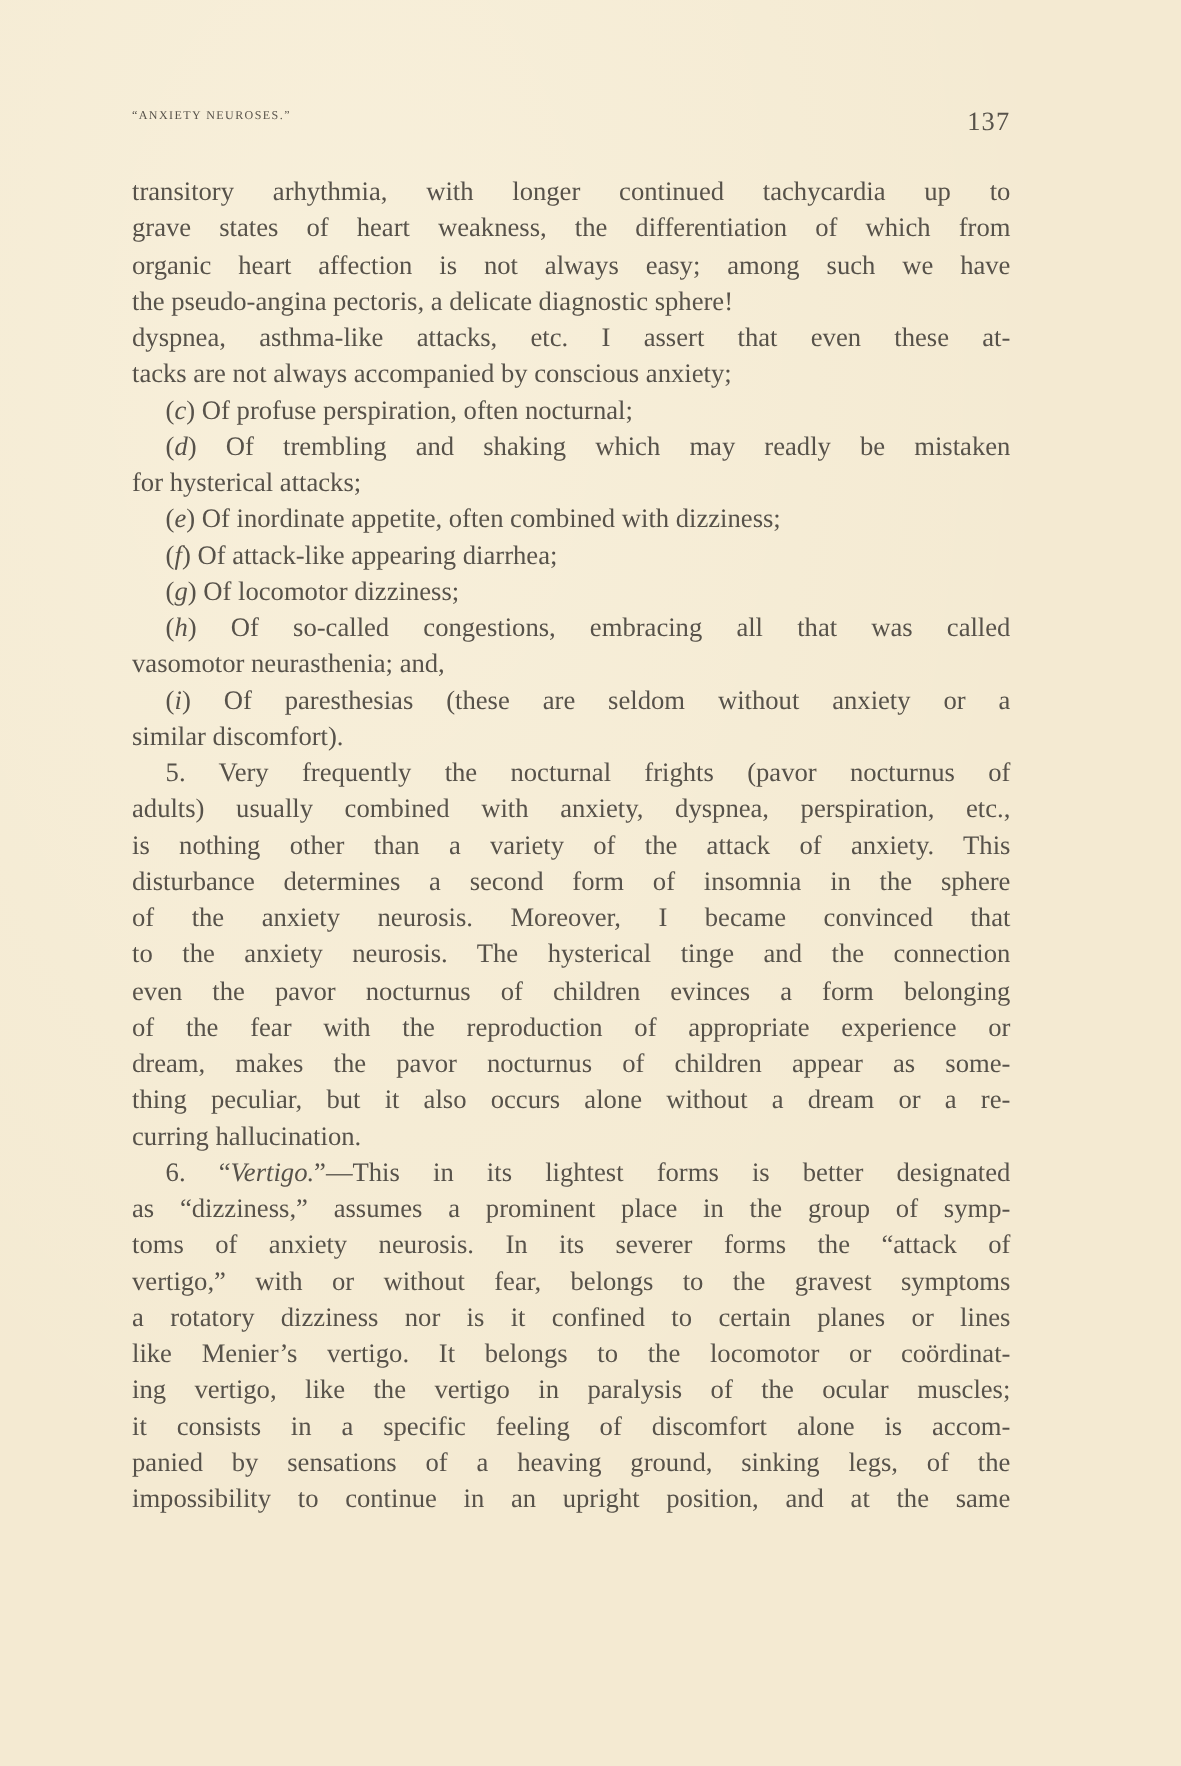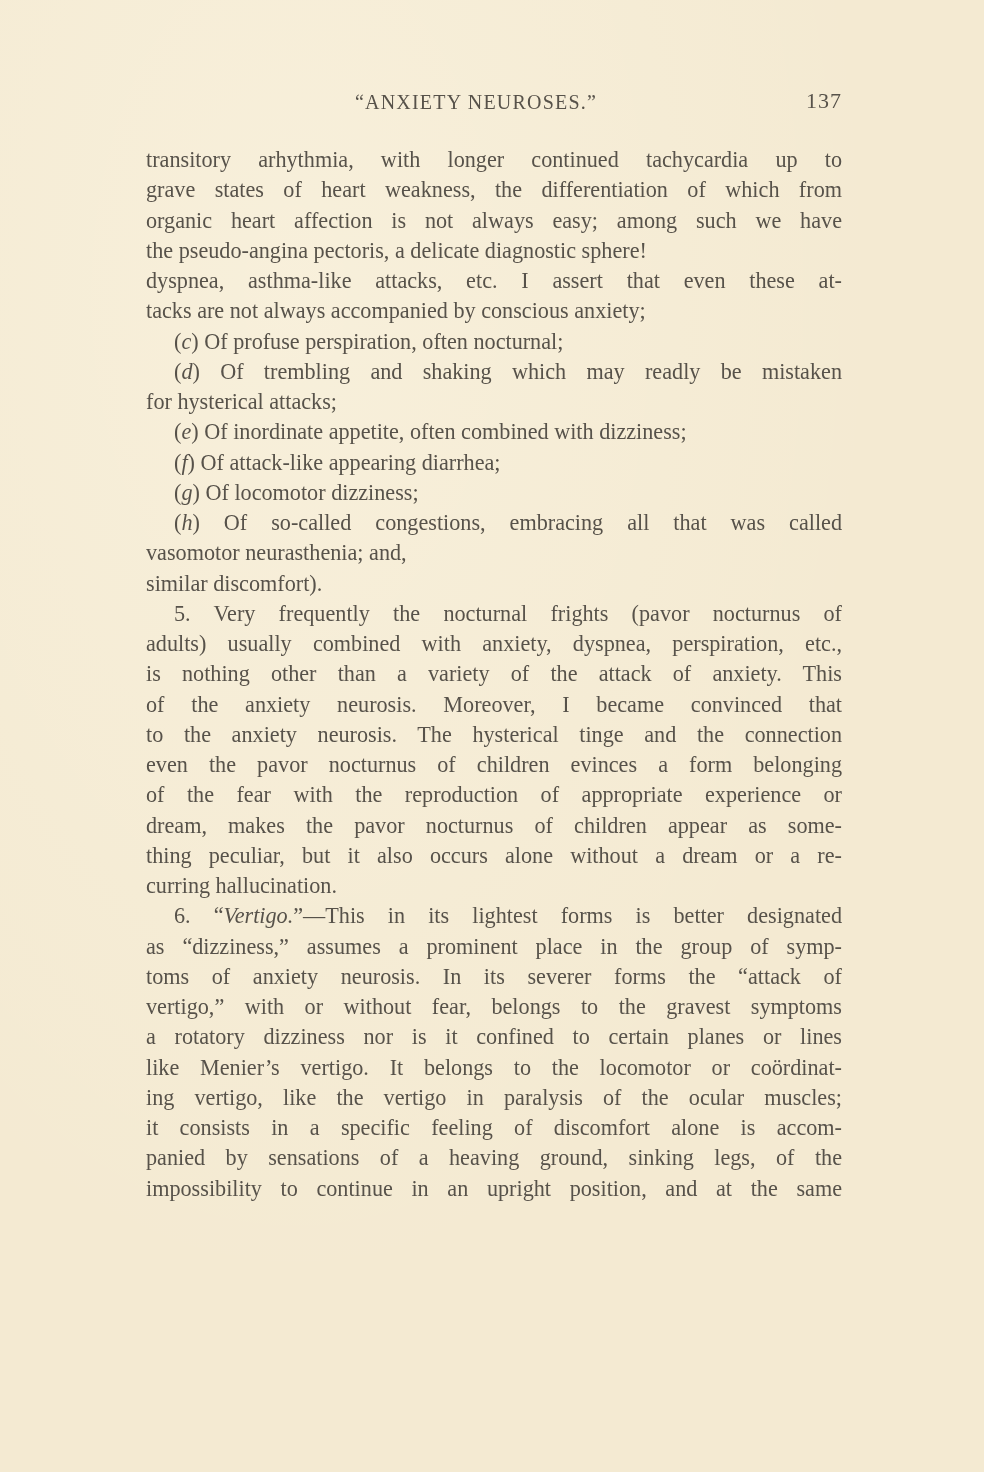--- a/index.html
+++ b/index.html
@@ -12,34 +12,34 @@
   .page {
     position: relative; width: 984px; height: 1472px;
     background:
       radial-gradient(ellipse at 30% 20%, rgba(255,250,235,0.35), rgba(0,0,0,0) 60%),
       #f4ead2;
   }
   .running-head {
     position: absolute; top: 88px; left: 110px; width: 732px; height: 26px;
   }
   .running-title {
-    position: absolute; left: 0; right: 0; text-align: center;
-    font-size: 20px; letter-spacing: 1.2px; top: 3px;
+    position: absolute; left: 0; right: 0; 
+    font-size: 10px; letter-spacing: 1.2px; top: 3px;
     font-variant: small-caps;
   }
   .page-number {
     position: absolute; right: 0; top: 0; font-size: 22px; letter-spacing: 1px;
   }
   .body-text {
     position: absolute; top: 145px; left: 110px; width: 732px;
     font-size: 22.2px; line-height: 30.25px;
   }
   .line {
     display: block; text-align: justify; text-align-last: justify;
-    white-space: nowrap; height: 30.25px; overflow: visible; margin-left: 36px;
+    white-space: nowrap; height: 30.25px; overflow: visible;
   }
   .line.last { text-align-last: left; }
   .line.indent { padding-left: 28px; }
   .label i, .it { font-style: italic; }
 </style>
 </head>
 <body>
 
 <div class="page">
   <div class="running-head">
@@ -54,24 +54,26 @@
       <div class="line"><span>dyspnea, asthma-like attacks, etc.  I assert that even these at-</span></div>
       <div class="line last"><span>tacks are not always accompanied by conscious anxiety;</span></div>
       <div class="line indent last"><span class="label">(<i>c</i>)</span><span> Of profuse perspiration, often nocturnal;</span></div>
       <div class="line indent"><span class="label">(<i>d</i>)</span><span> Of trembling and shaking which may readly be mistaken</span></div>
       <div class="line last"><span>for hysterical attacks;</span></div>
       <div class="line indent last"><span class="label">(<i>e</i>)</span><span> Of inordinate appetite, often combined with dizziness;</span></div>
       <div class="line indent last"><span class="label">(<i>f</i>)</span><span> Of attack-like appearing diarrhea;</span></div>
       <div class="line indent last"><span class="label">(<i>g</i>)</span><span> Of locomotor dizziness;</span></div>
       <div class="line indent"><span class="label">(<i>h</i>)</span><span> Of so-called congestions, embracing all that was called</span></div>
       <div class="line last"><span>vasomotor neurasthenia; and,</span></div>
+      <div class="line indent"><span class="label">(<i>i</i>)</span><span> Of paresthesias (these are seldom without anxiety or a</span></div>
       <div class="line last"><span>similar discomfort).</span></div>
       <div class="line indent"><span>5. Very frequently the nocturnal frights (pavor nocturnus of</span></div>
       <div class="line"><span>adults) usually combined with anxiety, dyspnea, perspiration, etc.,</span></div>
       <div class="line"><span>is nothing other than a variety of the attack of anxiety.  This</span></div>
+      <div class="line"><span>disturbance determines a second form of insomnia in the sphere</span></div>
       <div class="line"><span>of the anxiety neurosis.  Moreover, I became convinced that</span></div>
       <div class="line"><span>to the anxiety neurosis.  The hysterical tinge and the connection</span></div>
       <div class="line"><span>even the pavor nocturnus of children evinces a form belonging</span></div>
       <div class="line"><span>of the fear with the reproduction of appropriate experience or</span></div>
       <div class="line"><span>dream, makes the pavor nocturnus of children appear as some-</span></div>
       <div class="line"><span>thing peculiar, but it also occurs alone without a dream or a re-</span></div>
       <div class="line last"><span>curring hallucination.</span></div>
       <div class="line indent">6. “<span class="it">Vertigo.</span><span>”—This in its lightest forms is better designated</span></div>
       <div class="line"><span>as “dizziness,” assumes a prominent place in the group of symp-</span></div>
       <div class="line"><span>toms of anxiety neurosis.  In its severer forms the “attack of</span></div>

